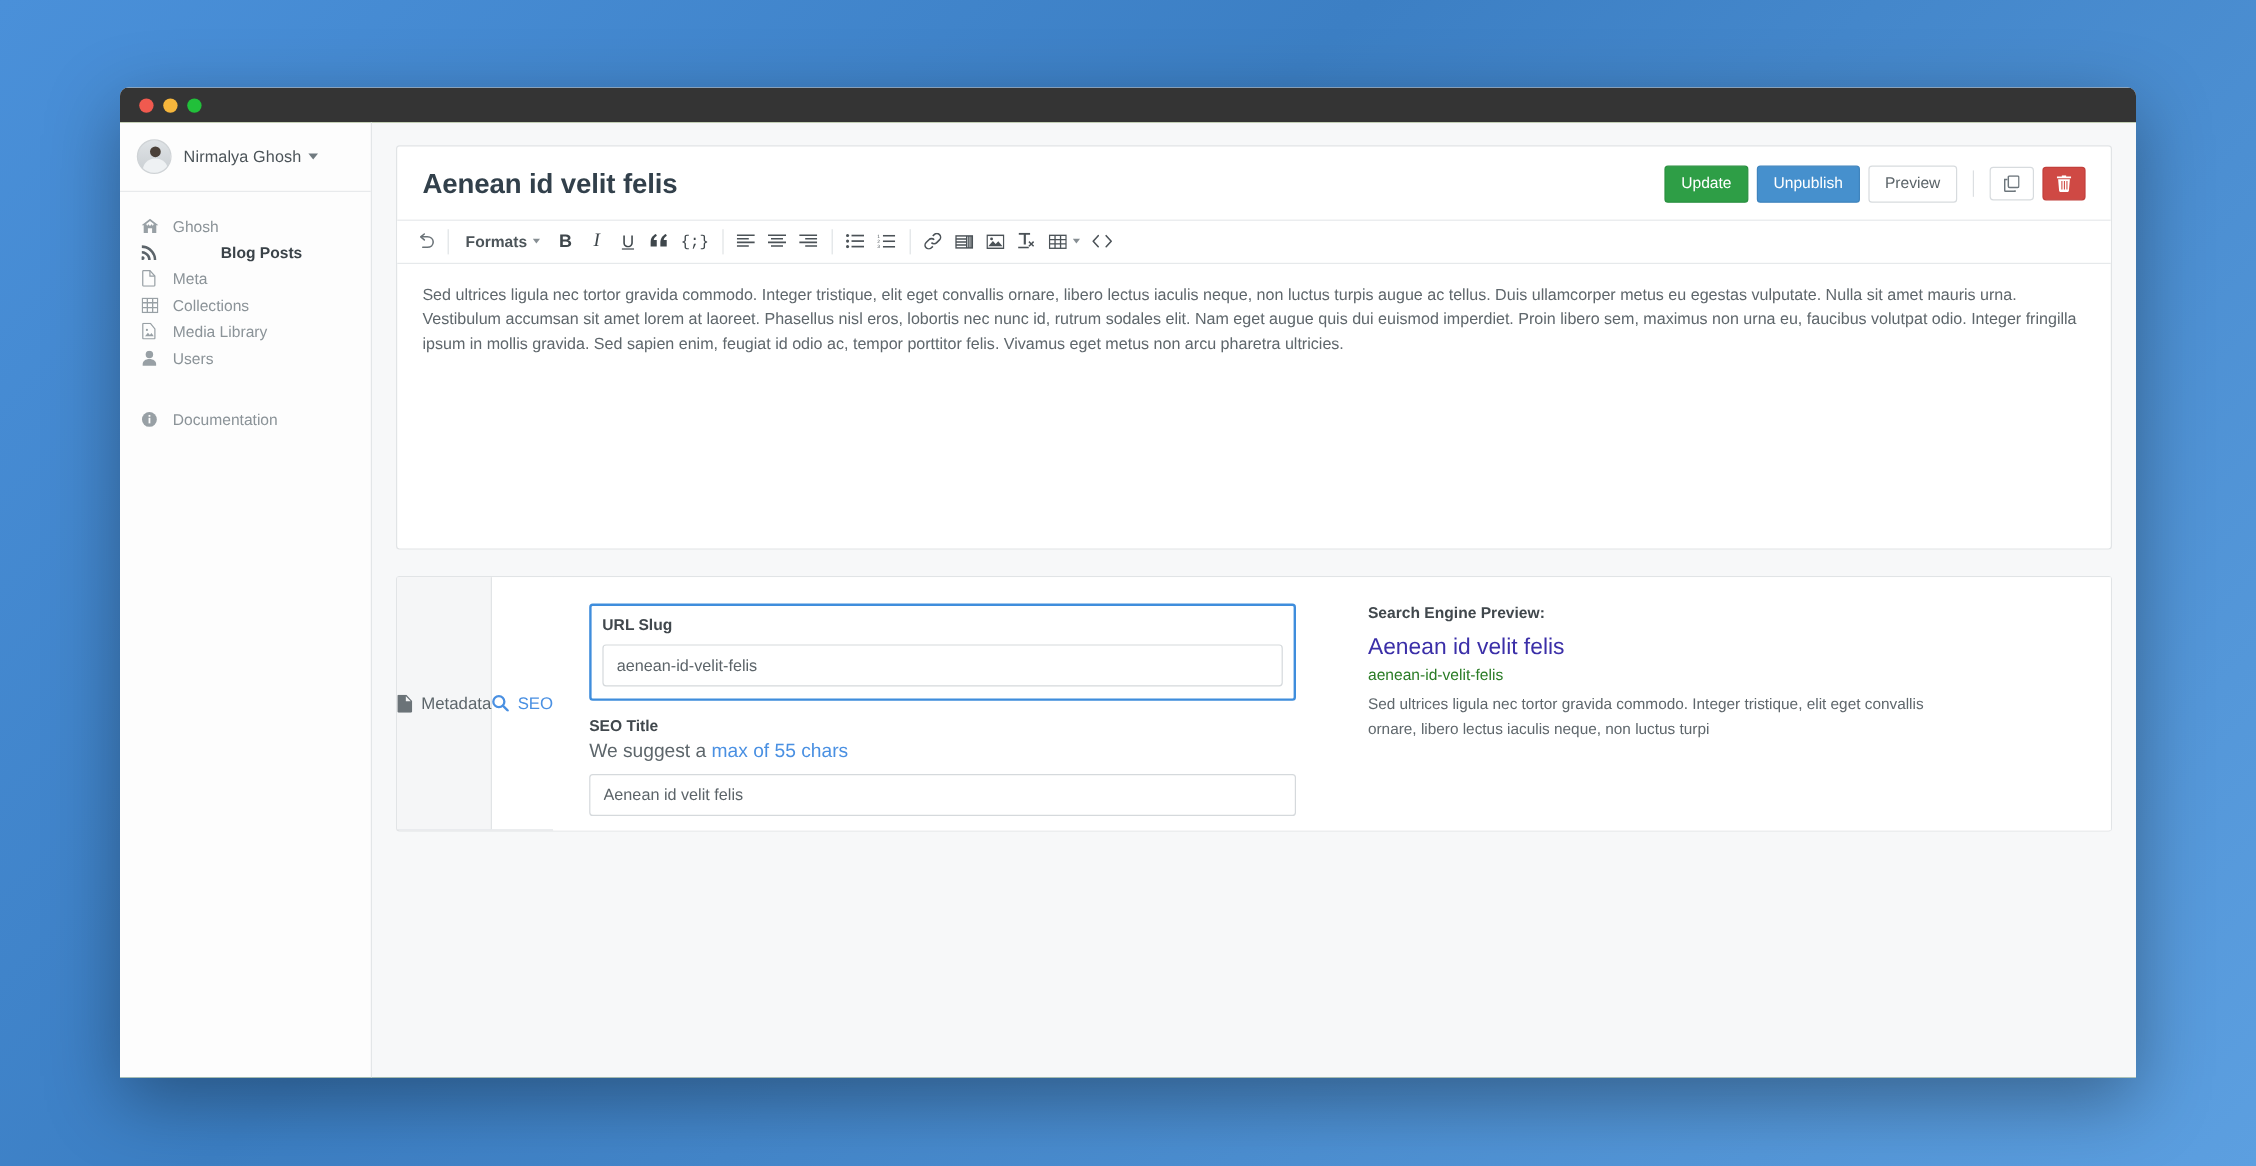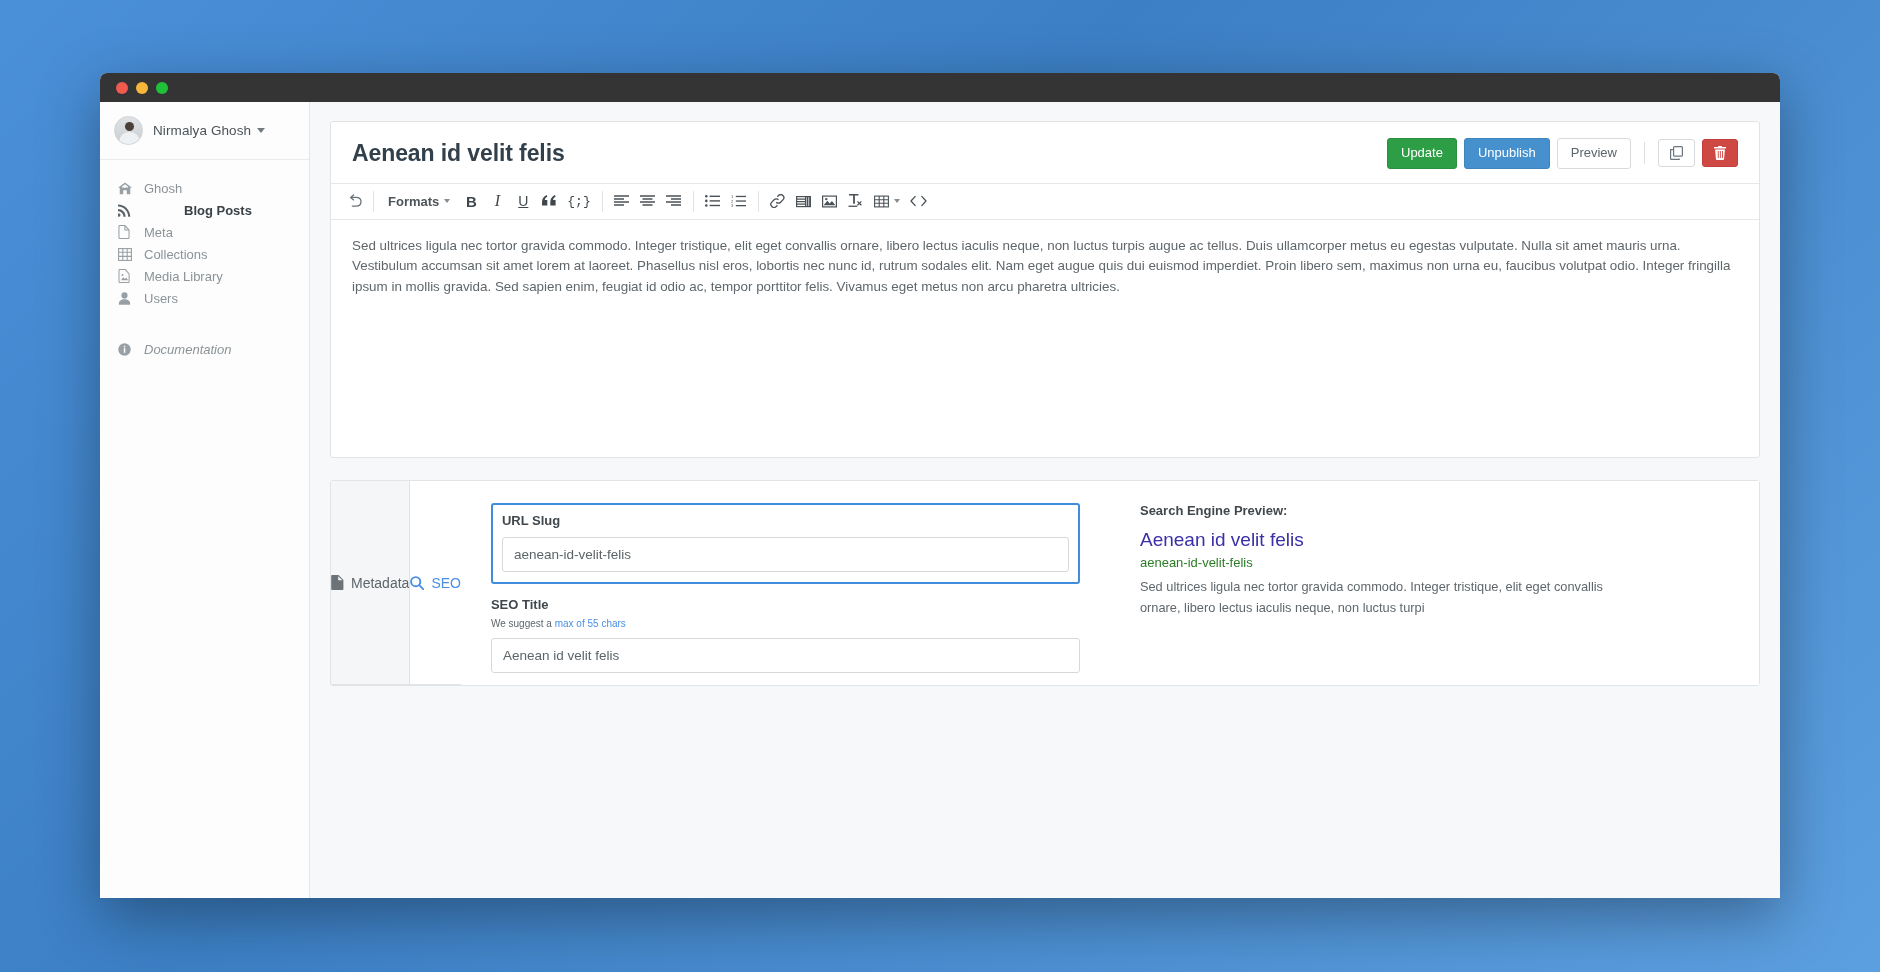--- a/index.html
+++ b/index.html
@@ -97,21 +97,21 @@
     cursor: pointer;
   }
   .nav-item.active { color: #3a4248; font-weight: bold; gap: 40px; }
   .nav-icon {
     width: 17px; flex: 0 0 17px; margin-right: 9px;
     display: flex; align-items: center; justify-content: flex-start;
     color: #98a0a5;
   }
   .nav-item.active .nav-icon { color: #5c646a; }
   .nav-sep { height: 29px; }
-  .nav-item.doc { color: #8b9398; font-style: italic; }
+  .nav-item.doc { color: #8b9398; }
 
   
   .main {
     flex: 1 1 auto; min-width: 0;
     background: #f7f8f9;
     padding: 19px 20px 0 20px;
     overflow: hidden;
   }
 
   .card {
@@ -223,21 +223,21 @@
     border: 2px solid #3f8ddc;
     border-radius: 3px;
     padding: 8px 9px 10px 9px;
     margin-bottom: 13px;
   }
   .field-label {
     font-size: 13px; font-weight: bold; color: #41484d;
     margin-bottom: 9px;
   }
   .field-hint {
-    font-size: 10px; color: #5d666b; margin-bottom: 9px;
+    font-size: 16px; color: #5d666b; margin-bottom: 9px;
   }
   .hint-link { color: #4a90e2; }
   .text-input {
     width: 100%;
     font-family: "Liberation Sans", sans-serif;
     font-size: 13.5px;
     color: #5c6469;
     padding: 9px 11px;
     border: 1px solid #d5d9dc;
     border-radius: 3px;

